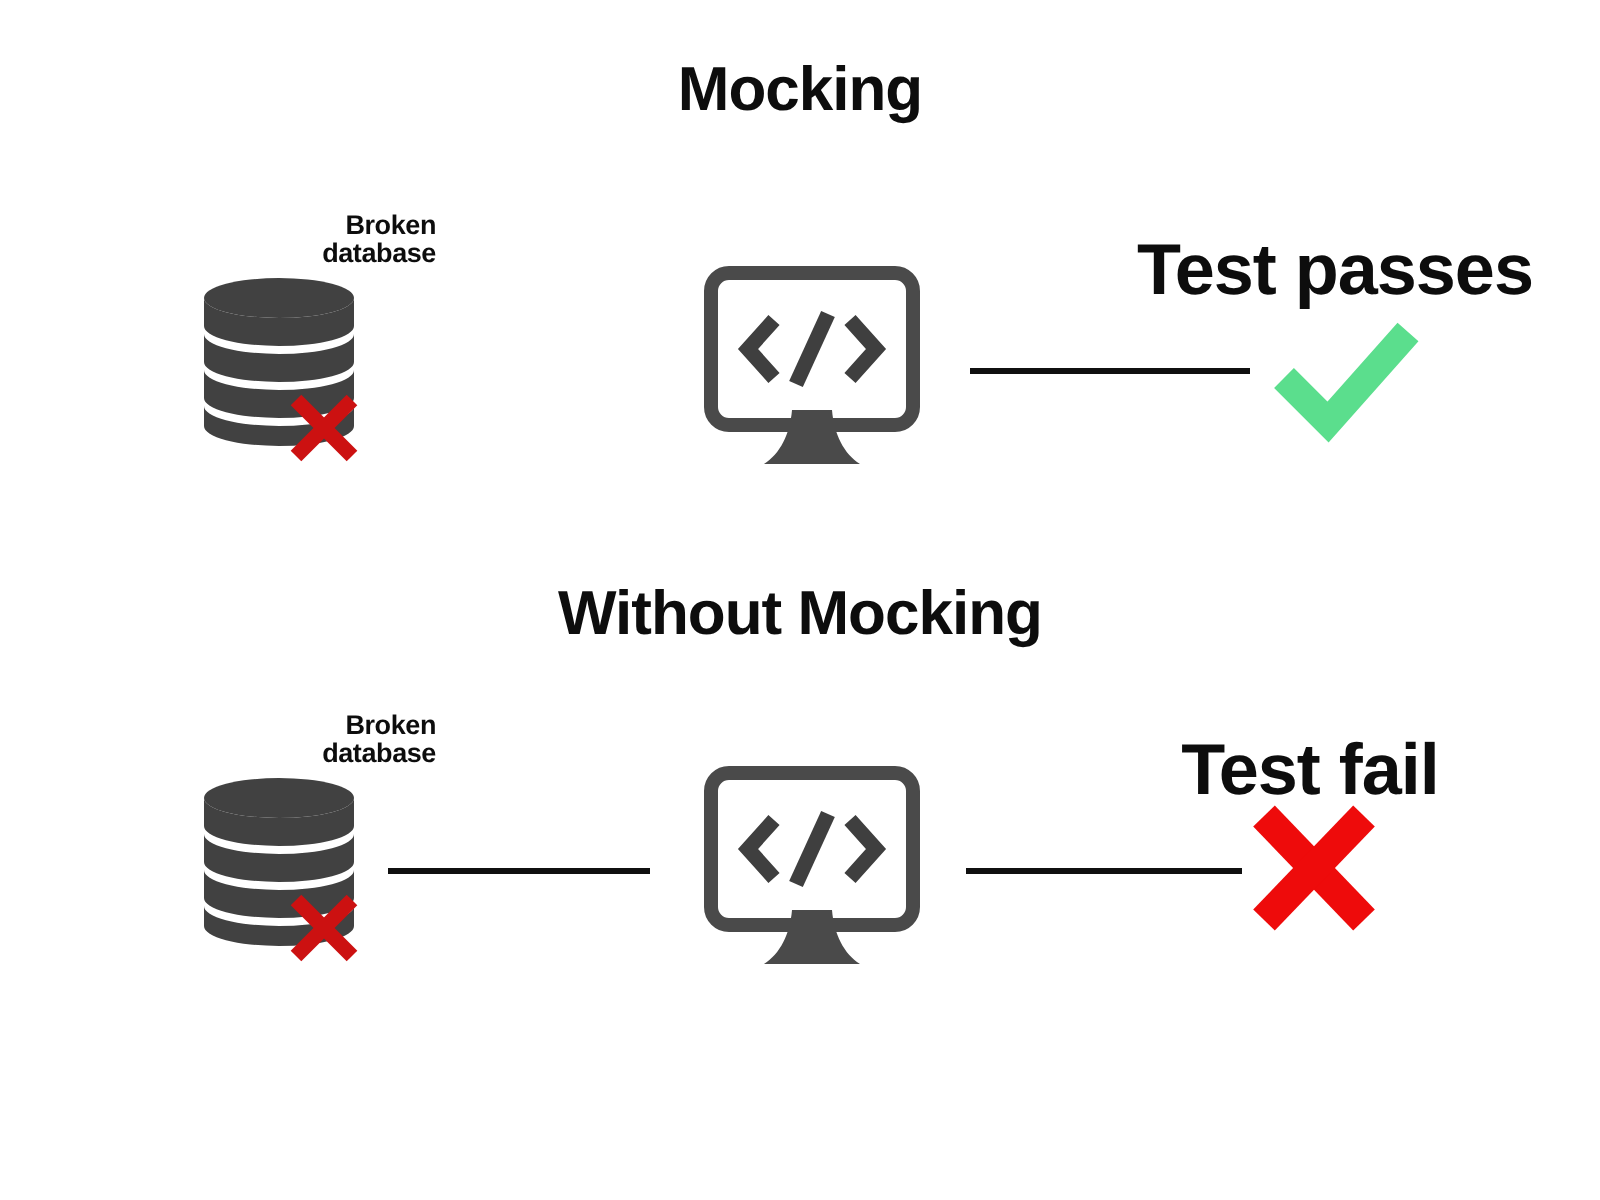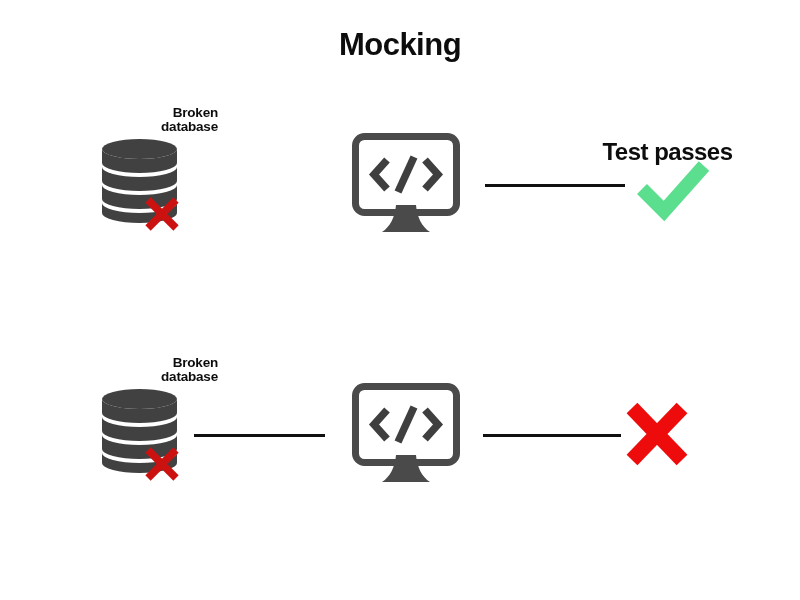--- a/index.html
+++ b/index.html
@@ -39,23 +39,22 @@
   #title-mocking { top: 27px; font-size: 31px; }
   #title-without { top: 289px; font-size: 31px; }
 
   
   .result-label {
     position: absolute;
     font-weight: bold;
     color: #0d0d0d;
     letter-spacing: -0.5px;
     white-space: nowrap;
-    font-size: 24px;
+    font-size: 36px;
     text-align: center;
-    margin-top: 24px;
   }
   #label-test-passes { left: 560px; top: 114px; width: 215px; }
   #label-test-fail   { left: 560px; top: 364px; width: 190px; }
 
   
   .db-group { position: absolute; width: 150px; height: 135px; }
   #db-top    { left: 68px; top: 106px; }
   #db-bottom { left: 68px; top: 356px; }
 
   .db-label {
@@ -153,20 +152,21 @@
 
   <div class="connector" id="line-top-right"></div>
 
   <div class="result-label" id="label-test-passes">Test passes</div>
   <div id="check-pass">
     <svg viewBox="0 0 72 56" width="72" height="56" aria-hidden="true">
       <polyline points="5,29 27,51 67,6" fill="none" stroke="#5bde8d" stroke-width="14" stroke-linecap="butt" stroke-linejoin="miter"></polyline>
     </svg>
   </div>
 
+  <div class="section-title" id="title-without">Without Mocking</div>
 
   <div class="db-group" id="db-bottom">
     <div class="db-label">
       <span>Broken</span><br>
       <span>database</span>
     </div>
     <div class="db-icon">
       <svg viewBox="0 0 75 84" width="75" height="84" aria-hidden="true">
         <g fill="#414141">
           <path d="M0 10 v14 a37.5 10 0 0 0 75 0 V10 a37.5 10 0 0 1 -75 0 z"></path>
@@ -196,20 +196,21 @@
       <g fill="none" stroke="#3f3f3f" stroke-width="7.5" stroke-linecap="butt" stroke-linejoin="miter">
         <polyline points="35,27 22,41.5 35,56"></polyline>
         <polyline points="73,27 86,41.5 73,56"></polyline>
         <line x1="62" y1="24" x2="46" y2="59"></line>
       </g>
     </svg>
   </div>
 
   <div class="connector" id="line-bottom-right"></div>
 
+  <div class="result-label" id="label-test-fail">Test fail</div>
   <div id="cross-fail">
     <svg viewBox="0 0 66 68" width="66" height="68" aria-hidden="true">
       <g stroke="#ee0b0b" stroke-width="15" stroke-linecap="butt">
         <line x1="8" y1="8" x2="58" y2="60"></line>
         <line x1="58" y1="8" x2="8" y2="60"></line>
       </g>
     </svg>
   </div>
 
 </div>

